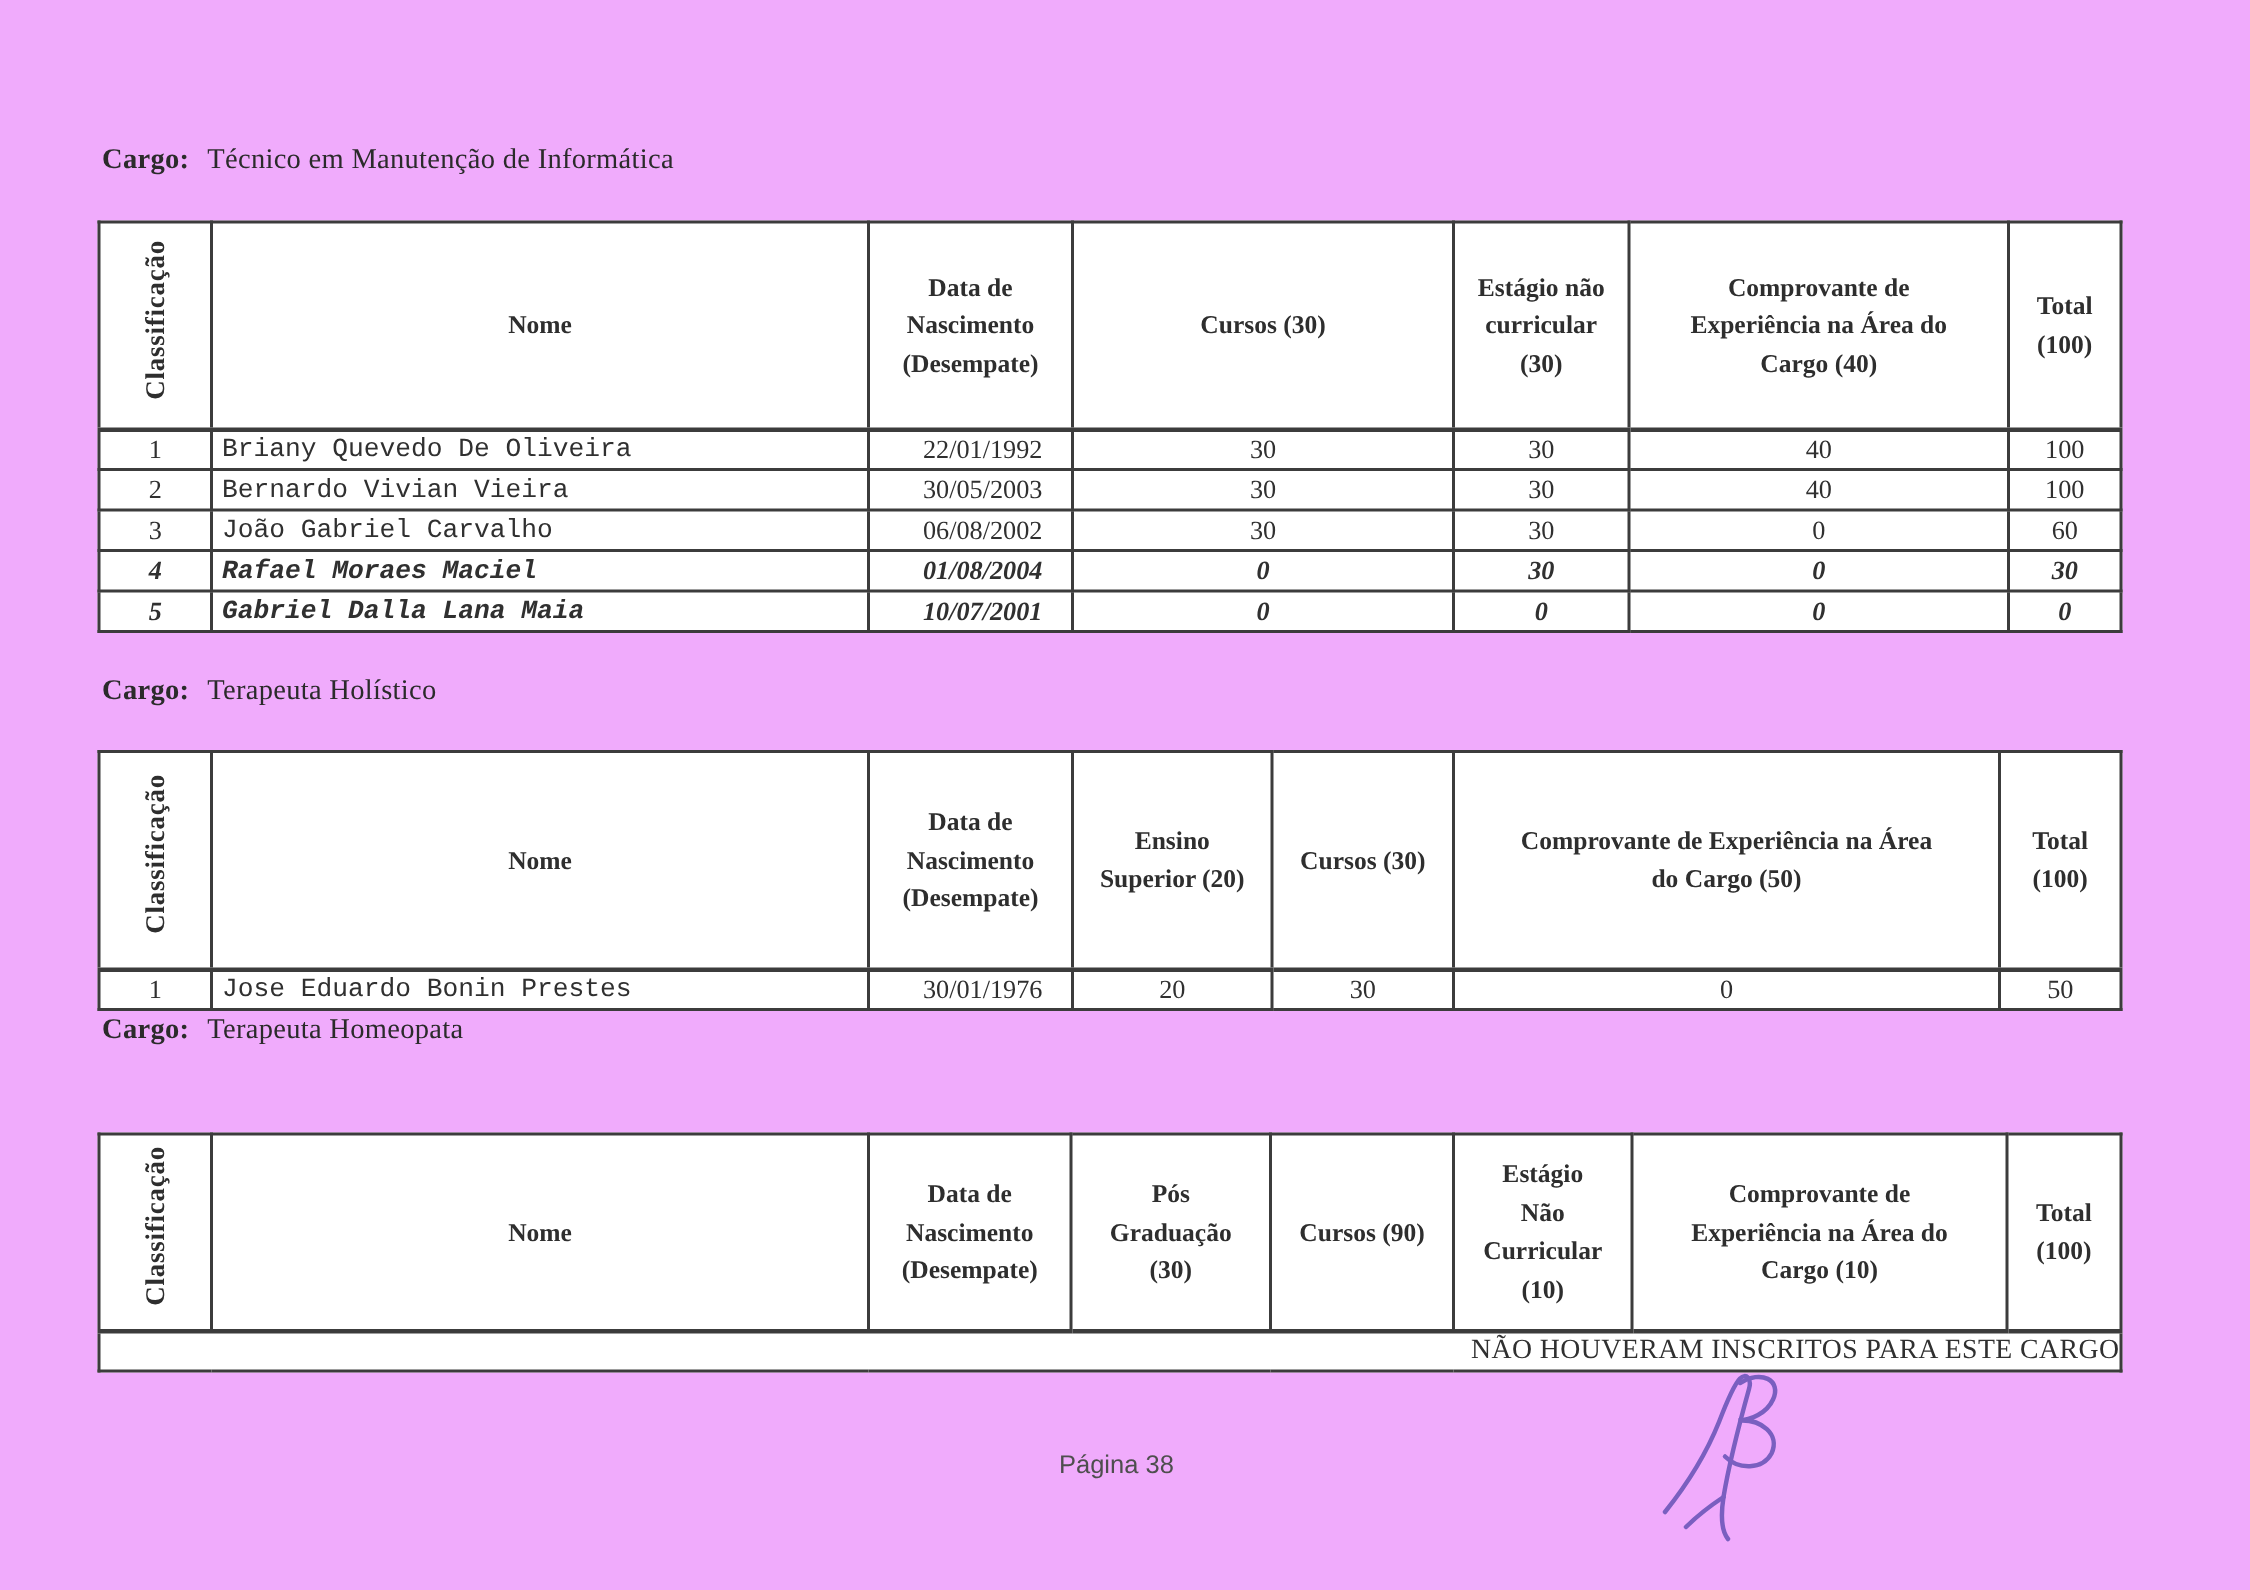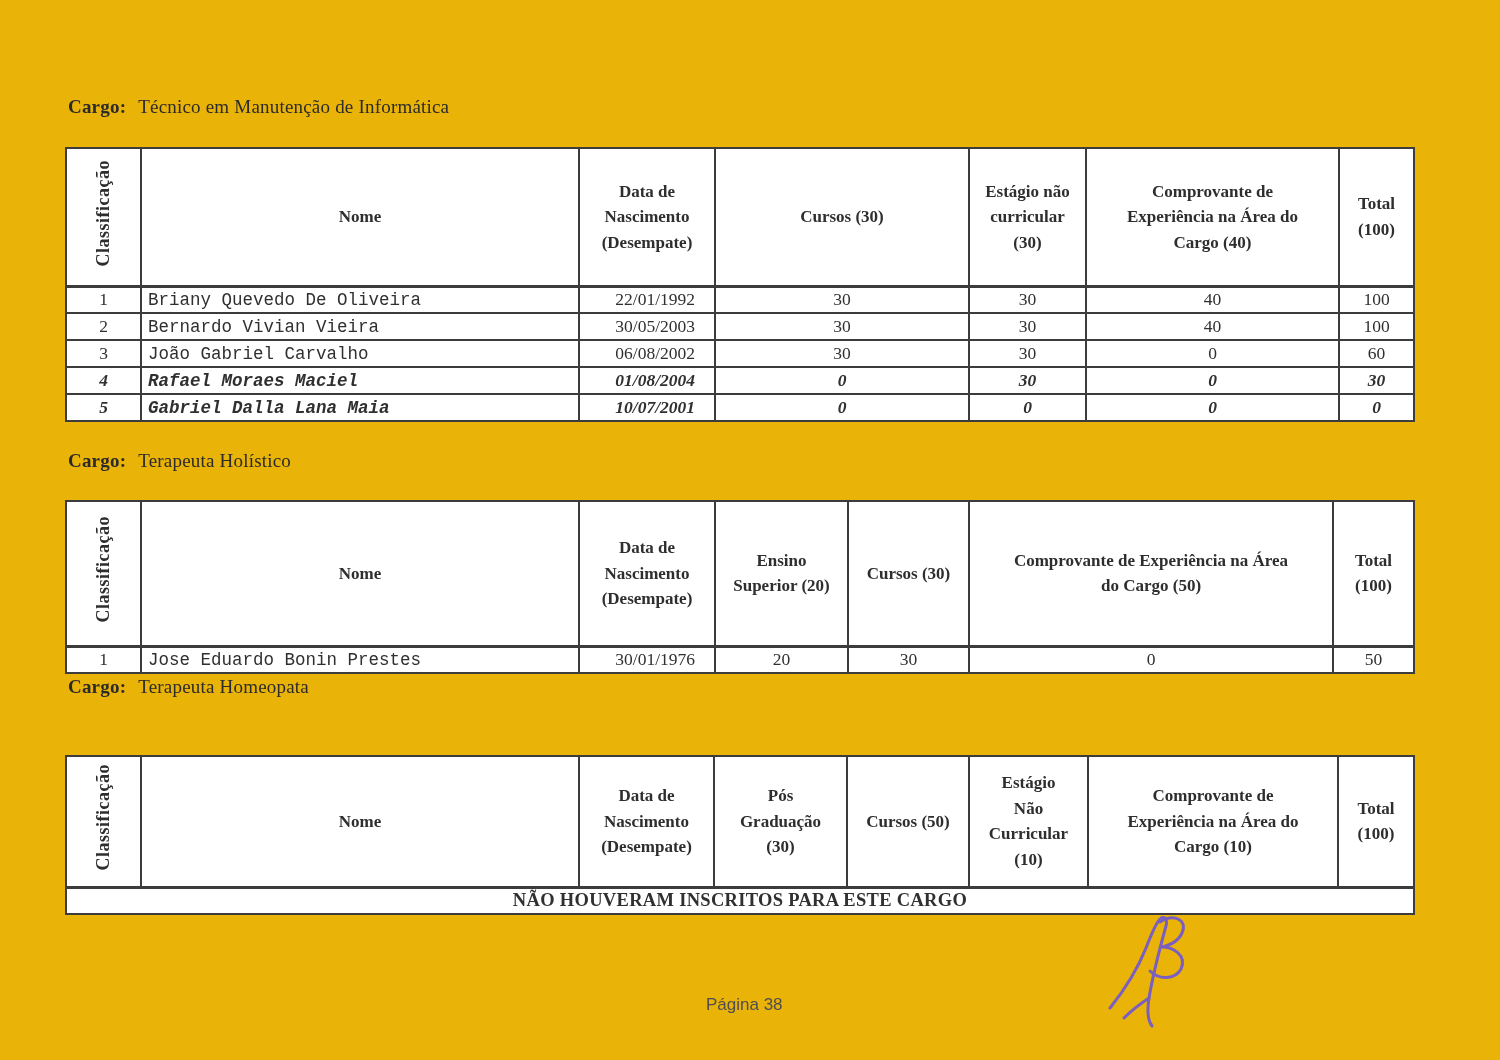--- a/index.html
+++ b/index.html
@@ -4,21 +4,21 @@
 <style>
   * { margin: 0; padding: 0; box-sizing: border-box; }
   html, body { width: 1500px; height: 1060px; }
   body {
     background: #ffffff;
     font-family: "Liberation Serif", serif;
     color: #2b2b2b;
     position: relative;
     overflow: hidden;
   }
-  .page { position: absolute; inset: 0; background: #eab308; }
+  .page { position: absolute; inset: 0; background: #f0abfc; }
 
   .cargo-heading { position: absolute; left: 68px; font-size: 19px; letter-spacing: 0.2px; white-space: nowrap; }
   #cargo-0 { top: 96px; }
   #cargo-1 { top: 450px; }
   #cargo-2 { top: 676px; }
   .cargo-label { font-weight: bold; margin-right: 12px; }
 
   table {
     position: absolute;
     left: 65px;
@@ -60,31 +60,31 @@
 
   td { font-size: 17.5px; color: #303030; }
   td.rank  { text-align: center; }
   td.name  { text-align: left; padding-left: 6px; font-family: Liberation Mono, monospace; }
   td.date  { text-align: right; padding-right: 19px; }
   td.score { text-align: center; }
   td.total { text-align: center; font-weight: normal; }
   tr.emphasis td { font-weight: bold; font-style: italic; }
 
   td.empty-msg {
-    text-align: center;
-    font-weight: bold;
+    text-align: right;
+    font-weight: normal;
     font-size: 18.5px;
     letter-spacing: 0.3px;
     height: 27px;
   }
 
   .page-footer {
     position: absolute;
     left: 706px;
-    top: 995px;
+    top: 967px;
     font-family: "Liberation Sans", sans-serif;
     font-size: 17px;
     color: #4e4e4e;
   }
 
   .signature {
     position: absolute;
     left: 1100px;
     top: 912px;
     width: 105px;
@@ -235,21 +235,21 @@
       <thead>
         <tr>
           <th class="vertical"><span>Classificação</span></th>
           <th>Nome</th>
           <th>Data de
 Nascimento
 (Desempate)</th>
           <th>Pós
 Graduação
 (30)</th>
-          <th>Cursos (50)</th>
+          <th>Cursos (90)</th>
           <th>Estágio
 Não
 Curricular
 (10)</th>
           <th>Comprovante de
 Experiência na Área do
 Cargo (10)</th>
           <th>Total
 (100)</th>
         </tr>

